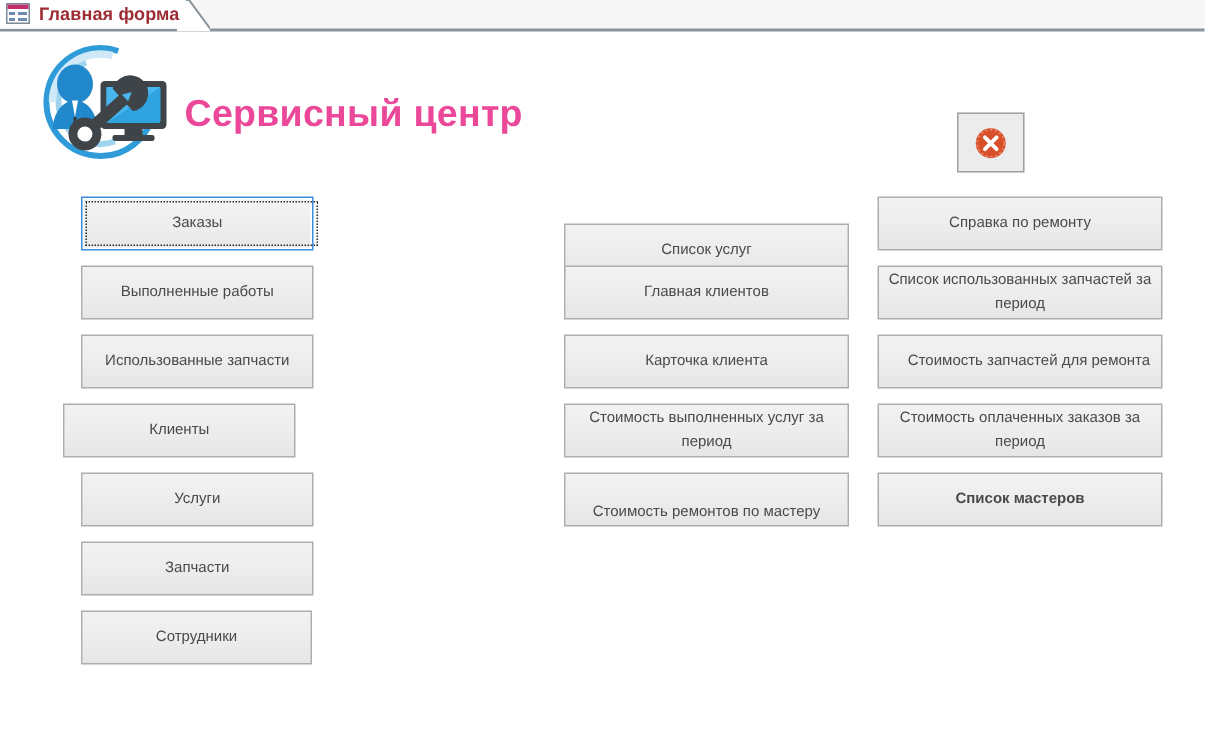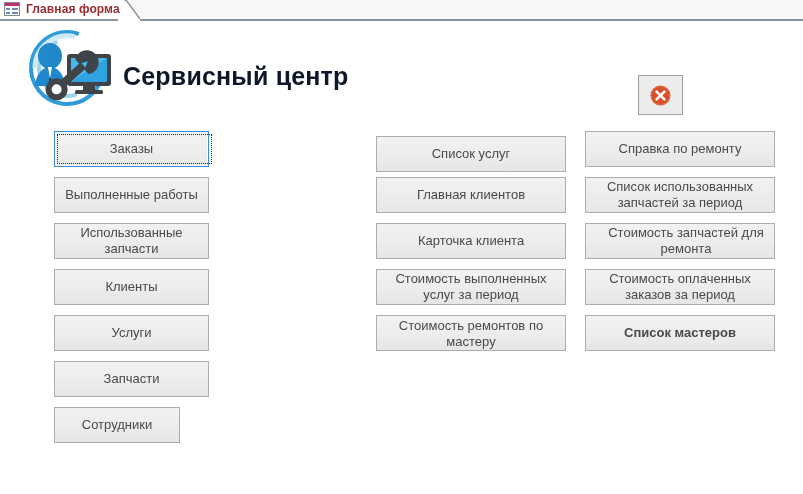--- a/index.html
+++ b/index.html
@@ -101,21 +101,21 @@
     top: 7px;
     width: 104px;
     height: 80px;
   }
   .app-title {
     position: absolute;
     left: 123px;
     top: 41px;
     font-size: 25px;
     font-weight: bold;
-    color: #0f172a;
+    color: #ec4899;
     white-space: nowrap;
     letter-spacing: 0.2px;
     text-align: center;
   }
 
   .close-btn {
     position: absolute;
     left: 638px;
     top: 54px;
     width: 45px;
@@ -135,21 +135,21 @@
   }
 
   
   .btn {
     position: absolute;
     box-sizing: border-box;
     background: linear-gradient(to bottom, #f2f2f2 0%, #ededed 50%, #e6e6e6 100%);
     border: 1px solid #adadad;
     color: #4a4a4a;
     font-family: "Liberation Sans", sans-serif;
-    font-size: 13px;
+    font-size: 10px;
     line-height: 16px;
     text-align: center;
     display: flex;
     align-items: center;
     justify-content: center;
     padding: 0 4px;
     cursor: pointer;
     user-select: none;
   }
   .btn span {
@@ -231,34 +231,34 @@
 <div class="btn focused" style="left:54px; top:131px; width:155px; height:36px;">
   <span>Заказы</span>
   <span class="focus-ring"></span>
 </div>
 <div class="btn" style="left:54px; top:177px; width:155px; height:36px;justify-content:flex-end;">
   <span>Выполненные работы</span>
 </div>
 <div class="btn" style="left:54px; top:223px; width:155px; height:36px;">
   <span>Использованные запчасти</span>
 </div>
-<div class="btn" style="left:54px; top:269px; width:155px; height:36px;">
+<div class="btn" style="left:42px; top:269px; width:155px; height:36px;">
   <span>Клиенты</span>
 </div>
 <div class="btn" style="left:54px; top:315px; width:155px; height:36px;">
   <span>Услуги</span>
 </div>
 <div class="btn" style="left:54px; top:361px; width:155px; height:36px;">
   <span>Запчасти</span>
 </div>
-<div class="btn" style="left:54px; top:407px; width:126px; height:36px;">
+<div class="btn" style="left:54px; top:407px; width:154px; height:36px;">
   <span>Сотрудники</span>
 </div>
 
-<div class="btn" style="left:376px; top:136px; width:190px; height:36px;">
+<div class="btn" style="left:376px; top:149px; width:190px; height:36px;">
   <span>Список услуг</span>
 </div>
 <div class="btn" style="left:376px; top:177px; width:190px; height:36px;">
   <span>Главная клиентов</span>
 </div>
 <div class="btn" style="left:376px; top:223px; width:190px; height:36px;">
   <span>Карточка клиента</span>
 </div>
 <div class="btn" style="left:376px; top:269px; width:190px; height:36px;">
   <span>Стоимость выполненных услуг за период</span>

